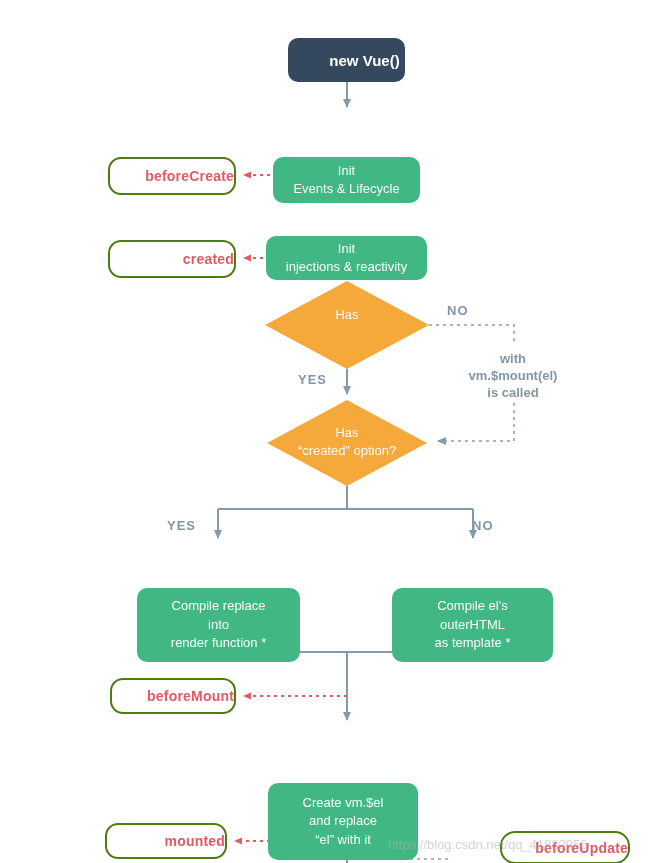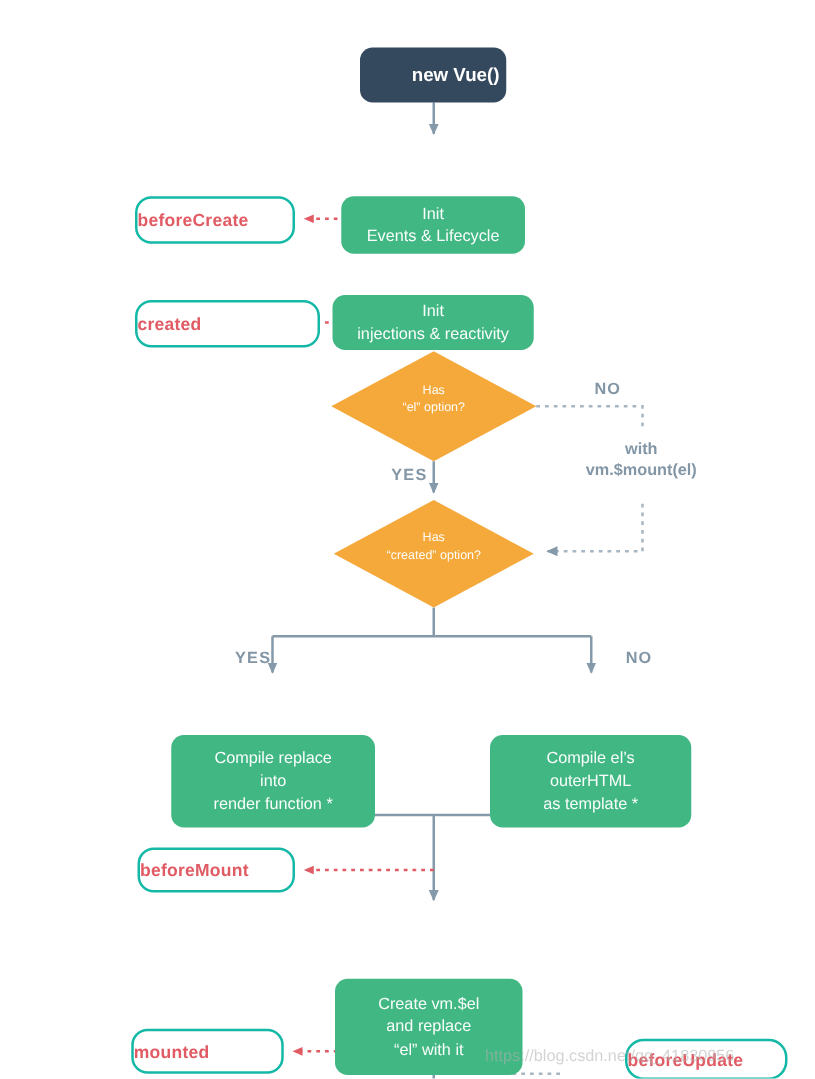--- a/index.html
+++ b/index.html
@@ -12,27 +12,27 @@
   .node{
     position:absolute;z-index:2;box-sizing:border-box;
     display:flex;flex-direction:column;align-items:center;justify-content:center;
     text-align:center;
   }
   .green{background:#41B883;color:rgba(255,255,255,.97);border-radius:10px;
          font-size:13px;line-height:1.42;font-weight:500;margin-top:43px;}
   .navy{background:#35495E;color:#fff;font-weight:bold;font-size:15px;border-radius:10px;padding-left:36px;}
   .hook{
     position:absolute;z-index:2;box-sizing:border-box;background:#fff;
-    border:2px solid #14b8a6;border-radius:13px;color:#E15B64;
+    border:2px solid #4d7c0f;border-radius:13px;color:#E15B64;
     font-weight:bold;font-size:14px;letter-spacing:.2px;
-    display:flex;align-items:center;justify-content:flex-start;text-align:center;
+    display:flex;align-items:center;justify-content:flex-end;text-align:center;
   }
   .lbl{position:absolute;z-index:2;color:#8296A6;font-weight:bold;font-size:13px;
-       letter-spacing:1px;text-align:right;}
-  .dtext{position:absolute;z-index:2;color:rgba(255,255,255,.97);font-size:10px;
+       letter-spacing:1px;text-align:left;}
+  .dtext{position:absolute;z-index:2;color:rgba(255,255,255,.97);font-size:13px;
          line-height:1.38;text-align:center;font-weight:500;}
   .when{position:absolute;z-index:2;color:#8296A6;font-weight:bold;font-size:13px;
         line-height:1.3;text-align:center;}
   .watermark{position:absolute;z-index:6;color:rgba(175,175,175,.55);font-size:13px;
              white-space:nowrap;}
 </style>
 </head>
 <body>
 
 <div id="canvas">
@@ -82,33 +82,33 @@
 
   <div class="hook" style="left:108px;top:157px;width:128px;height:38px">
     <span>beforeCreate</span>
   </div>
 
   <div class="node green" style="left:266px;top:193px;width:161px;height:44px">
     <div>Init</div>
     <div>injections &amp; reactivity</div>
   </div>
 
-  <div class="hook" style="left:108px;top:240px;width:148px;height:38px">
+  <div class="hook" style="left:108px;top:240px;width:128px;height:38px">
     <span>created</span>
   </div>
 
   <div class="dtext" style="left:267px;top:306px;width:160px">
     <div>Has</div>
-    <div>“el” option?</div>
   </div>
 
   <div class="lbl" style="left:447px;top:303px;width:50px">NO</div>
   <div class="when" style="left:443px;top:351px;width:140px">
     <div>with</div>
     <div>vm.$mount(el)</div>
+    <div>is called</div>
   </div>
 
   <div class="lbl" style="left:298px;top:372px;width:44px">YES</div>
 
   <div class="dtext" style="left:257px;top:424px;width:180px">
     <div>Has</div>
     <div>“created” option?</div>
   </div>
 
   <div class="lbl" style="left:167px;top:518px;width:50px">YES</div>

